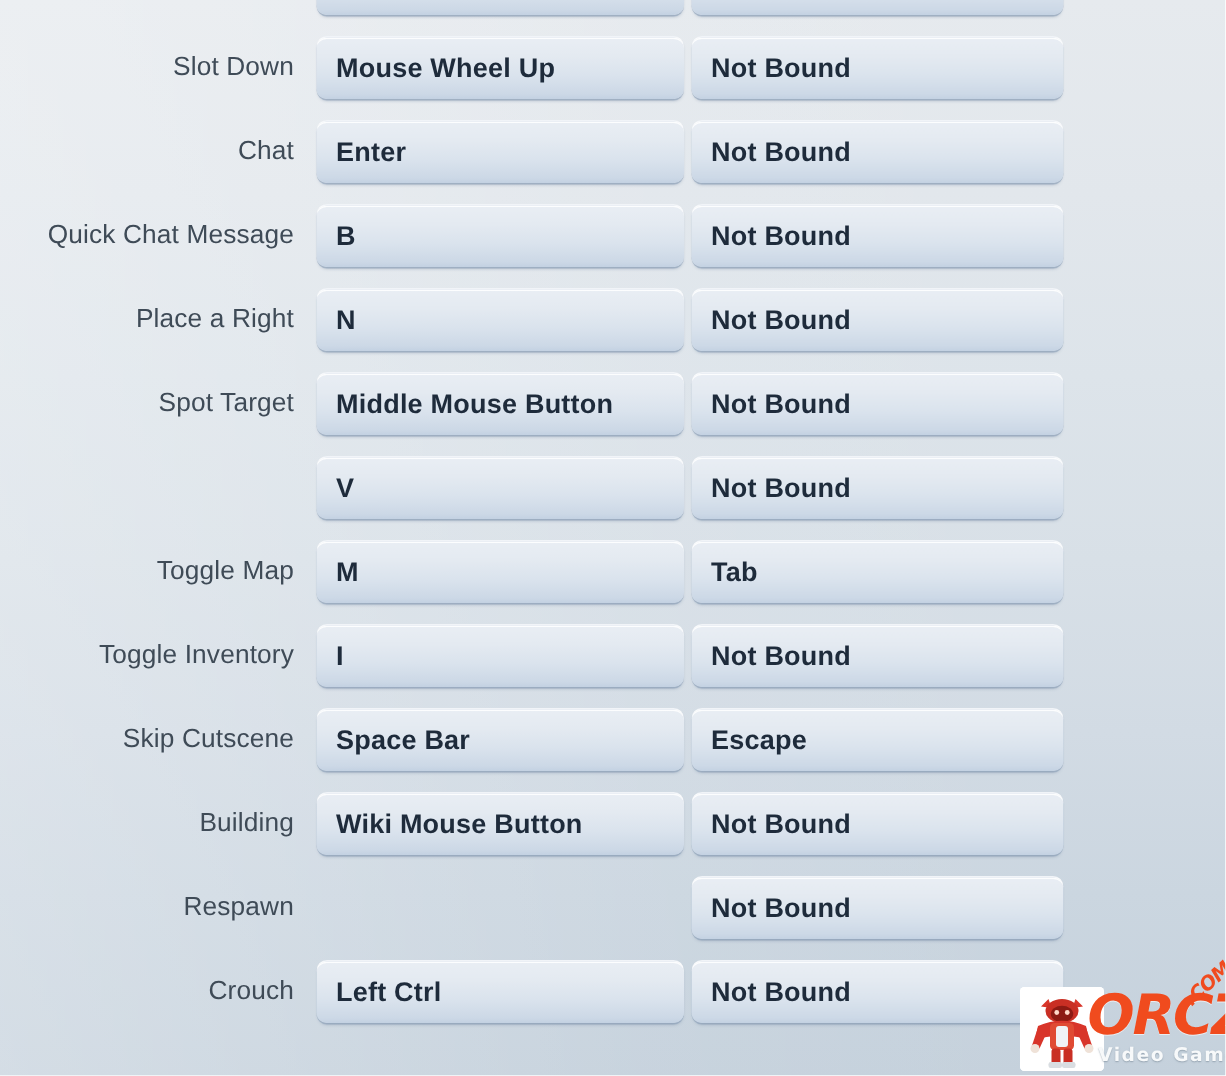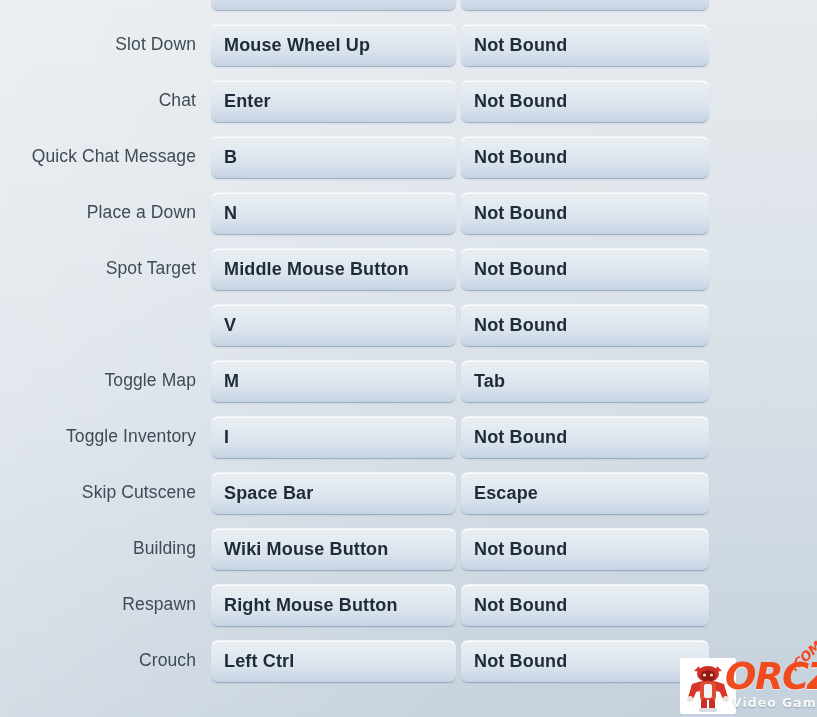--- a/index.html
+++ b/index.html
@@ -230,21 +230,21 @@
       <div class="row">
         <div class="row-label">Quick Chat Message</div>
         <div class="key-btn col-primary">
           <span class="key-text">B</span>
         </div>
         <div class="key-btn col-secondary">
           <span class="key-text">Not Bound</span>
         </div>
       </div>
       <div class="row">
-        <div class="row-label">Place a Down</div>
+        <div class="row-label">Place a Right</div>
         <div class="key-btn col-primary">
           <span class="key-text">N</span>
         </div>
         <div class="key-btn col-secondary">
           <span class="key-text">Not Bound</span>
         </div>
       </div>
       <div class="row">
         <div class="row-label">Spot Target</div>
         <div class="key-btn col-primary">
@@ -293,23 +293,20 @@
         <div class="row-label">Building</div>
         <div class="key-btn col-primary">
           <span class="key-text">Wiki Mouse Button</span>
         </div>
         <div class="key-btn col-secondary">
           <span class="key-text">Not Bound</span>
         </div>
       </div>
       <div class="row">
         <div class="row-label">Respawn</div>
-        <div class="key-btn col-primary">
-          <span class="key-text">Right Mouse Button</span>
-        </div>
         <div class="key-btn col-secondary">
           <span class="key-text">Not Bound</span>
         </div>
       </div>
       <div class="row">
         <div class="row-label">Crouch</div>
         <div class="key-btn col-primary">
           <span class="key-text">Left Ctrl</span>
         </div>
         <div class="key-btn col-secondary">

